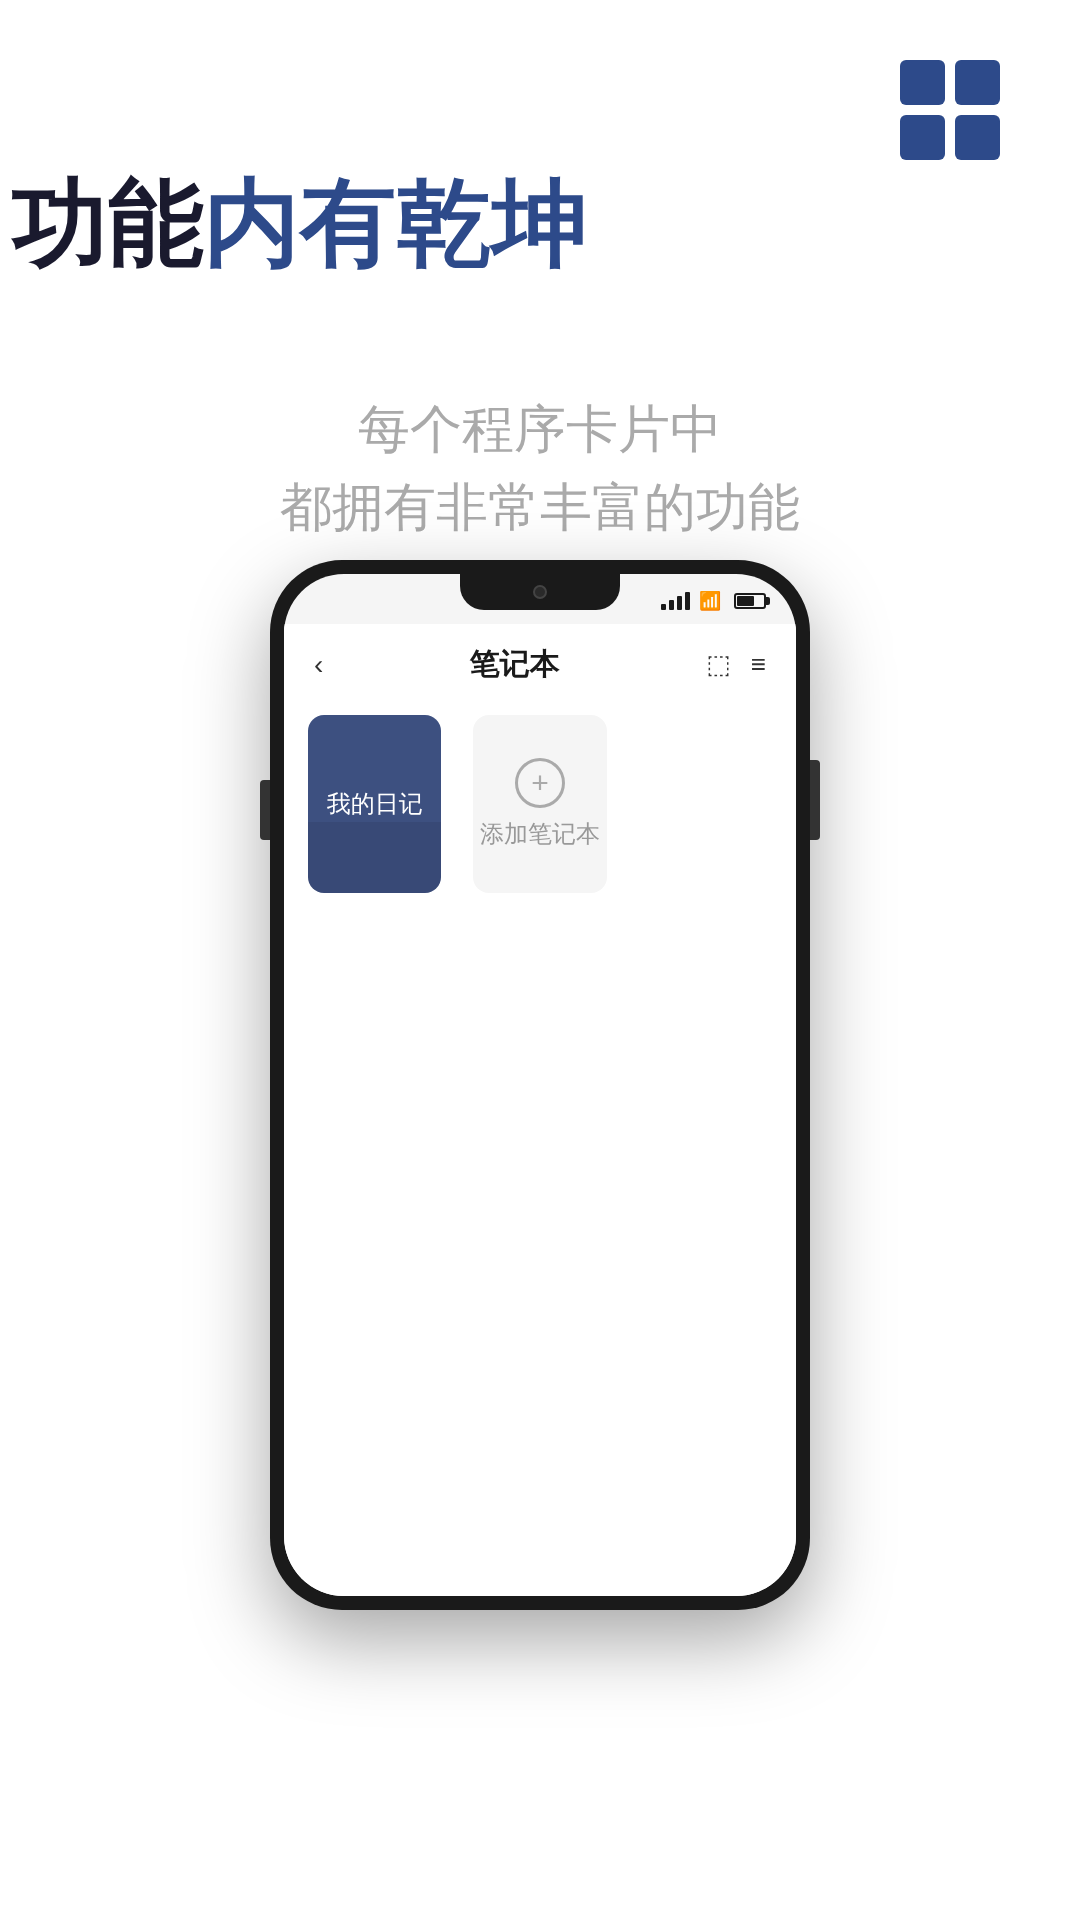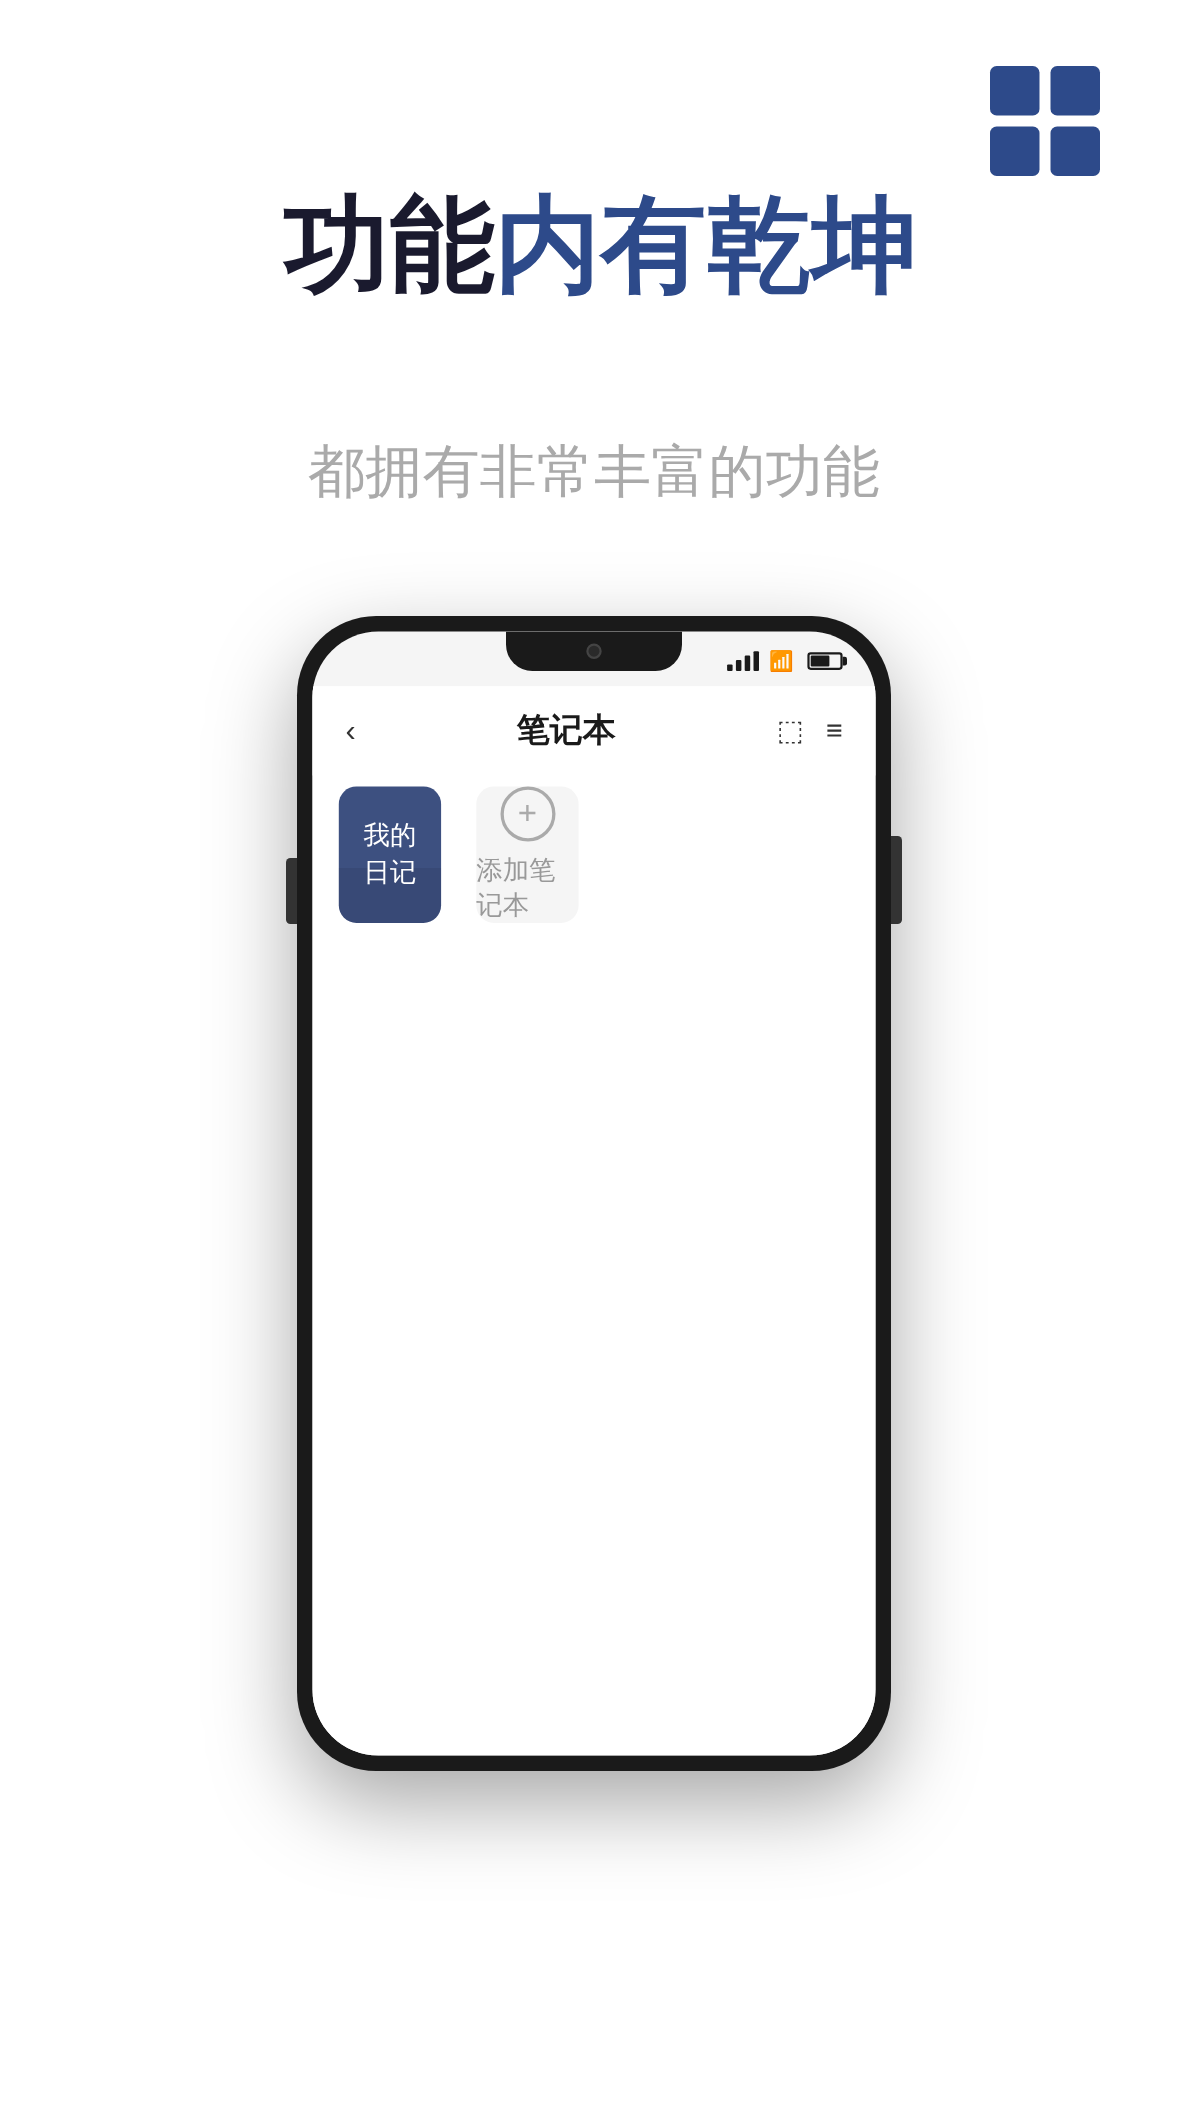--- a/index.html
+++ b/index.html
@@ -30,21 +30,20 @@
       background: #2d4a8a;
       border-radius: 6px;
     }
 
     
     .hero-title {
       position: absolute;
       top: 170px;
       left: 12px;
       right: 0;
-      text-align: center;
       font-size: 96px;
       font-weight: 900;
       line-height: 1.1;
     }
     .hero-title .dark {
       color: #1a1a2e;
     }
     .hero-title .blue {
       color: #2d4a8a;
     }
@@ -233,21 +232,21 @@
       align-items: center;
     }
     .header-icon {
       font-size: 26px;
       color: #333;
     }
 
     
     .notebooks-grid {
       display: grid;
-      grid-template-columns: repeat(4, 1fr);
+      grid-template-columns: repeat(3, 1fr);
       gap: 32px;
       padding: 10px 24px;
     }
 
     .notebook-card {
       background: #3d5080;
       border-radius: 16px;
       aspect-ratio: 0.75;
       display: flex;
       align-items: center;
@@ -313,20 +312,21 @@
     <div class="grid-cell"></div>
     <div class="grid-cell"></div>
   </div>
 </div>
 
 <div class="hero-title">
   <span class="dark">功能</span><span class="blue">内有乾坤</span>
 </div>
 
 <div class="hero-subtitle">
+  <div>每个程序卡片中</div>
   <div>都拥有非常丰富的功能</div>
 </div>
 
 <div class="phone-mockup">
   <div class="phone-outer">
     <div class="phone-inner">
 
       <div class="notch">
         <div class="camera-dot"></div>
       </div>

